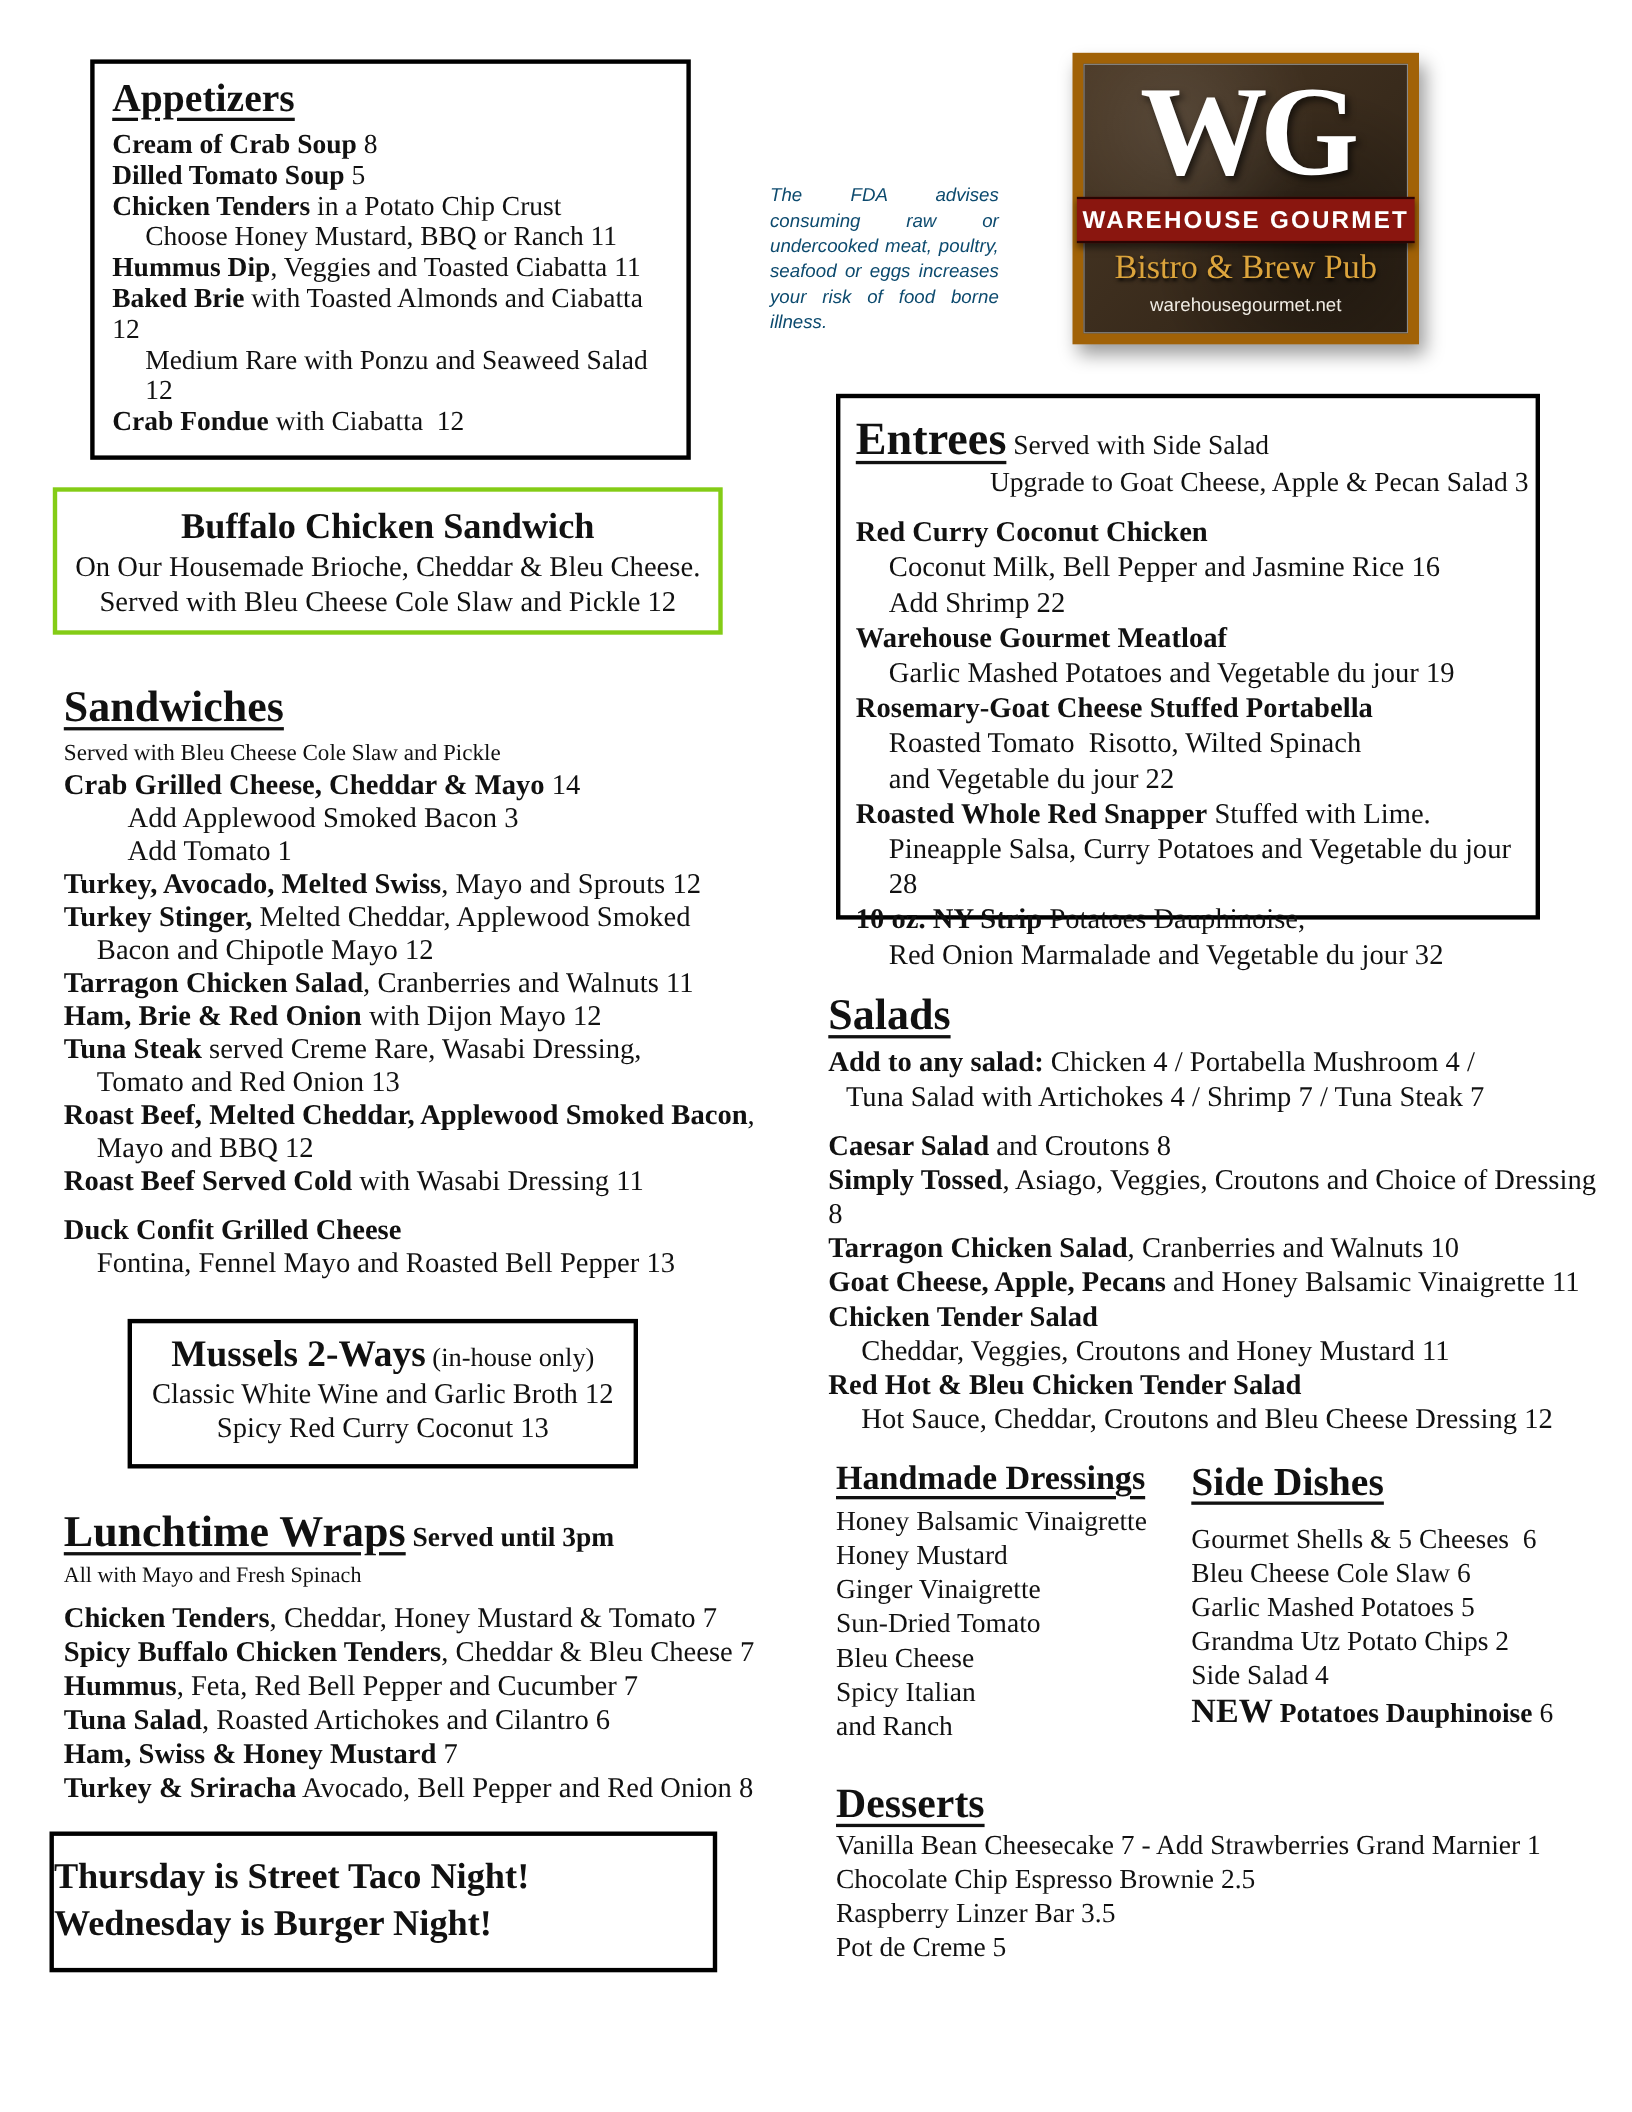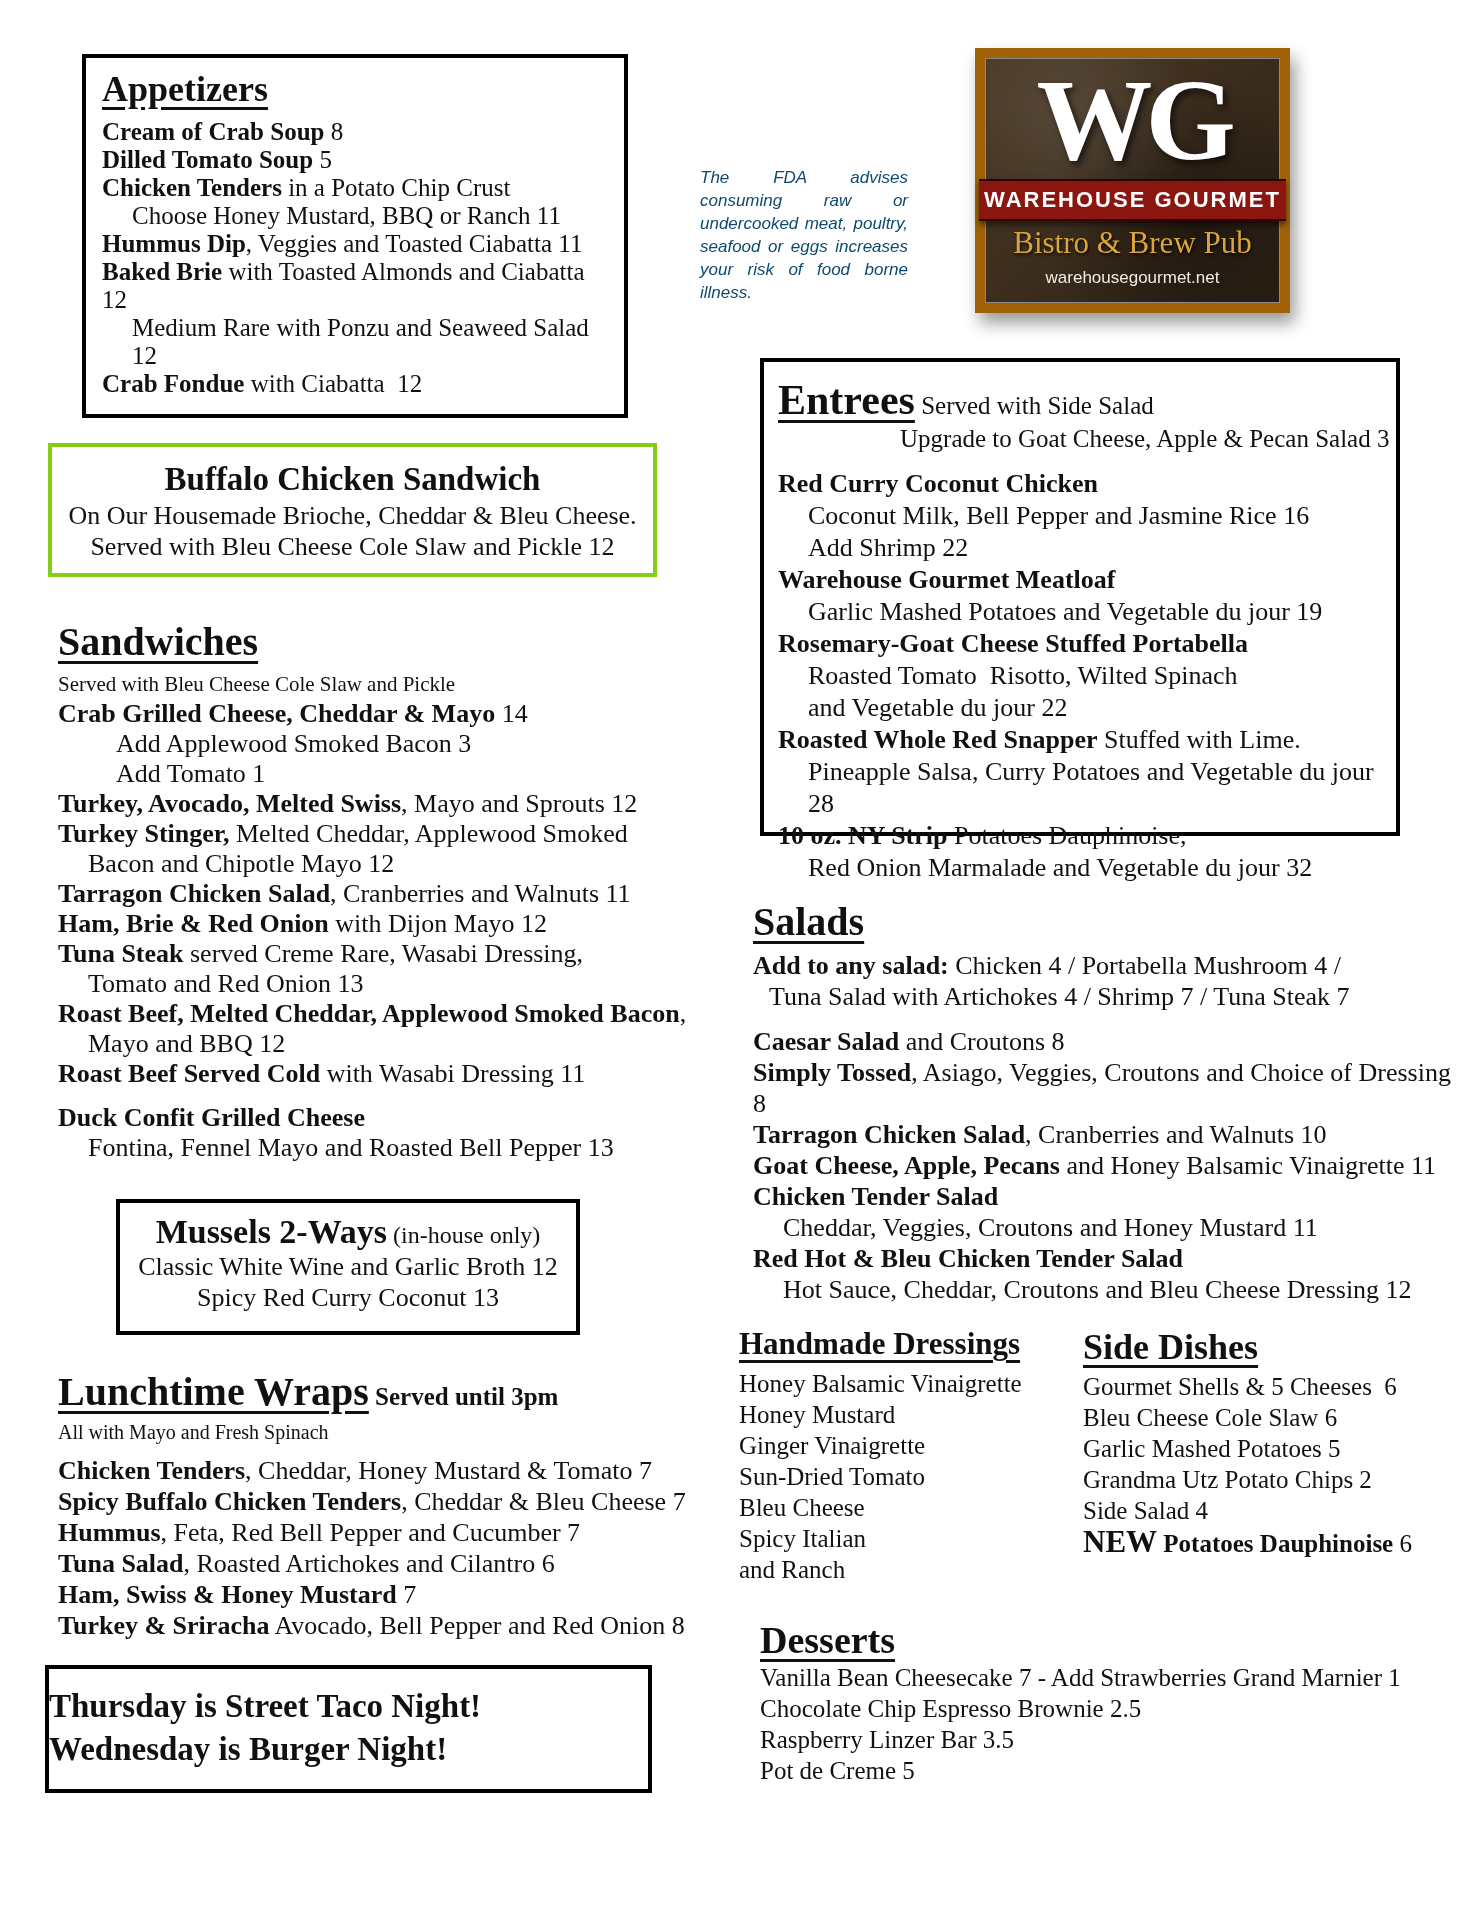--- a/index.html
+++ b/index.html
@@ -76,29 +76,29 @@
   .ent-box .items{margin-top:14px;}
   .ent-box .line{font-size:26px;line-height:32px;}
 
   
   .sal{left:753px;top:898px;width:710px;}
   .sal .addline{font-size:26px;line-height:30px;margin-top:6px;}
   .sal .items{margin-top:14px;}
   .sal .line{font-size:26px;line-height:31px;}
 
   
-  .dr{left:739px;top:1326px;width:310px;}
+  .dr{left:760px;top:1326px;width:310px;}
   .dr .title{font-size:31px;font-weight:bold;}
   .dr .items{margin-top:6px;}
   .dr .line{font-size:25px;line-height:31px;}
 
   
   .sd{left:1083px;top:1326px;width:380px;}
   .sd .title{font-size:36px;font-weight:bold;}
-  .sd .items{margin-top:3px;}
+  .sd .items{margin-top:16px;}
   .sd .line{font-size:25px;line-height:31px;}
   .sd .new-label{font-size:31px;font-weight:bold;}
 
   
   .ds{left:760px;top:1618px;width:700px;}
   .ds .title{font-size:38px;font-weight:bold;}
   .ds .items{margin-top:0;}
   .ds .line{font-size:25px;line-height:31px;}
 </style>
 </head>

